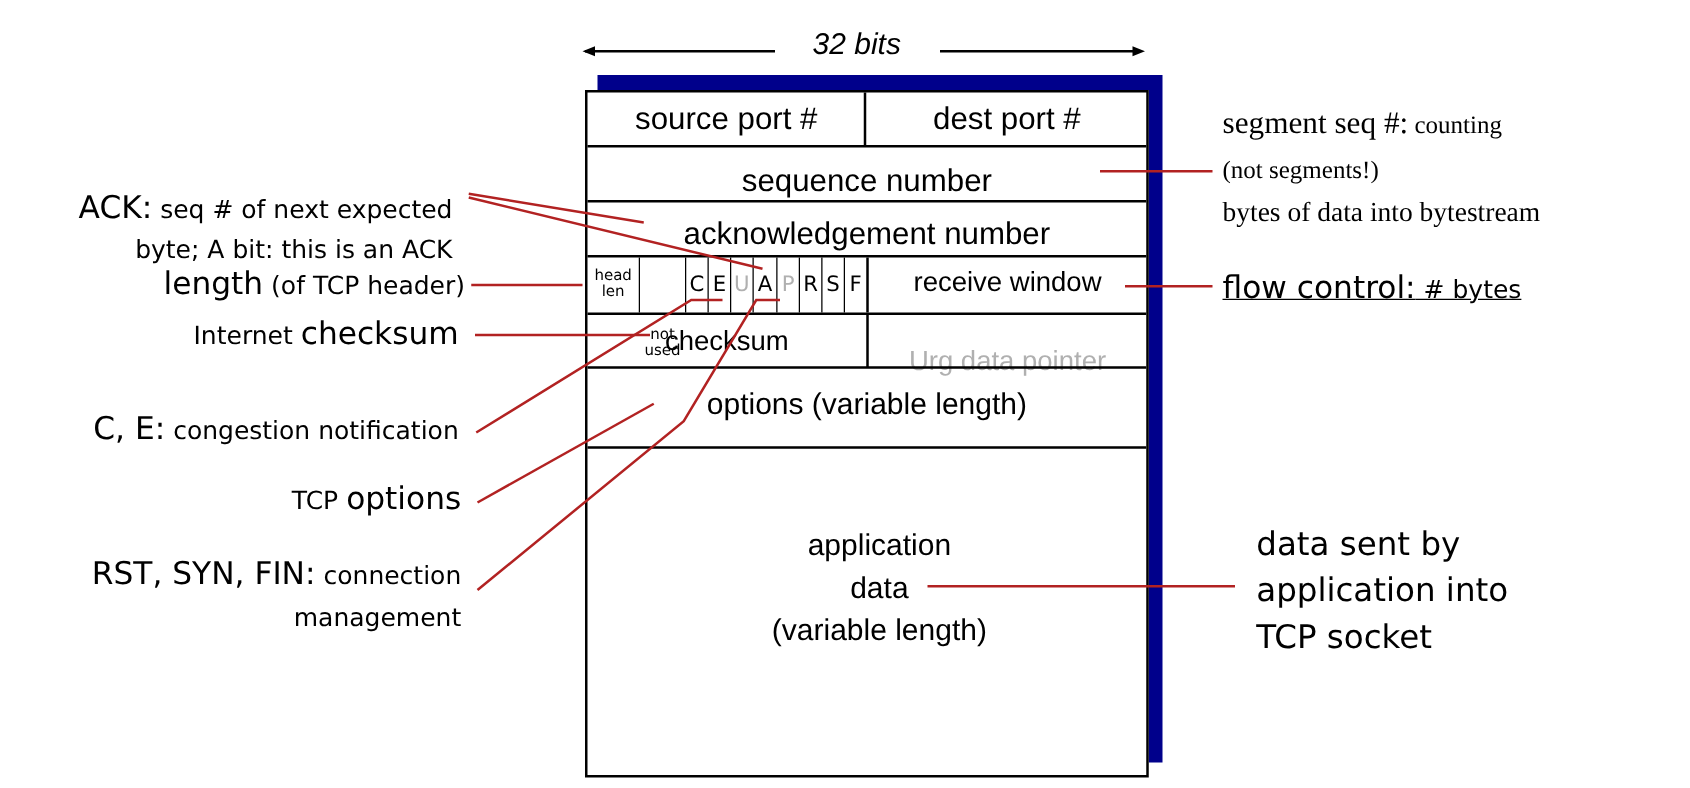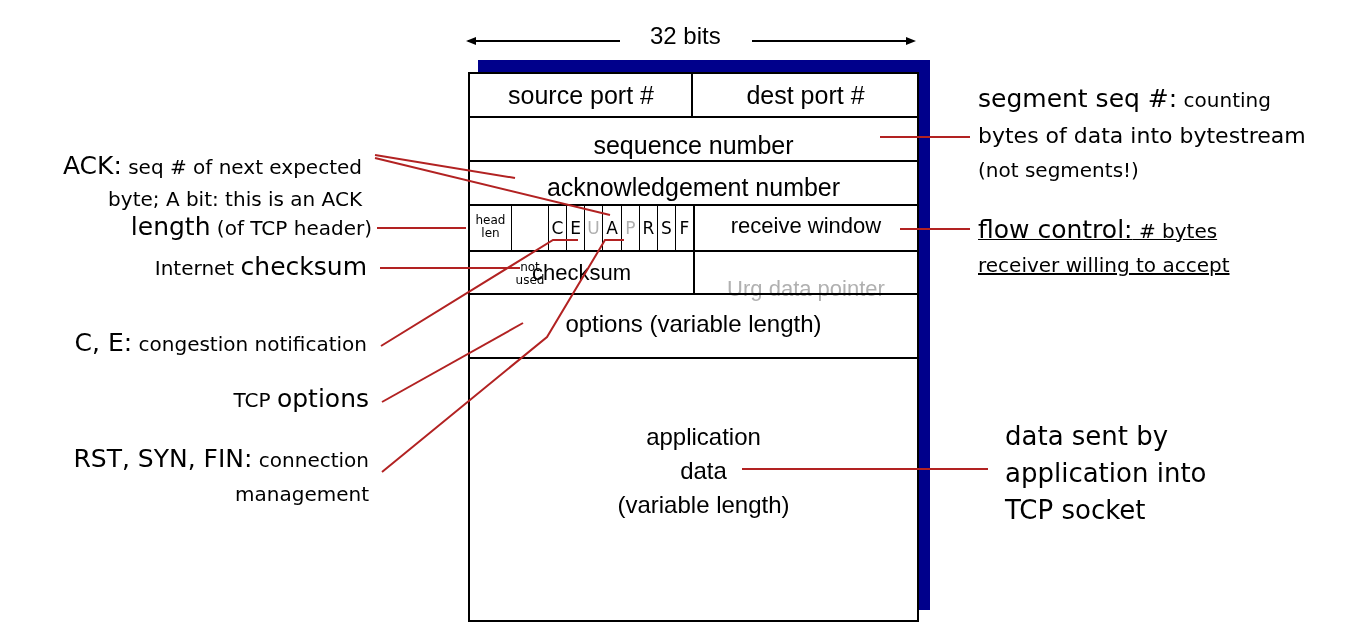--- a/index.html
+++ b/index.html
@@ -22,21 +22,21 @@
 </style>
 </head>
 <body>
 
 <svg class="overlay" width="1352" height="630">
   <line x1="468" y1="41" x2="620" y2="41" stroke="#000" stroke-width="2"></line>
   <polygon points="466,41 476,37 476,45" fill="#000"></polygon>
   <line x1="752" y1="41" x2="912" y2="41" stroke="#000" stroke-width="2"></line>
   <polygon points="916,41 906,37 906,45" fill="#000"></polygon>
 </svg>
-<div class="lbl" style="left:650px;top:22px;font-family:'Liberation Sans',sans-serif;font-size:24px;">32 bits</div>
+<div class="lbl" style="left:650px;top:22px;font-family:'Liberation Sans',sans-serif;font-size:24px;font-style:italic;">32 bits</div>
 
 <div class="shadow"></div>
 <div class="seg">
 
   <div class="cell" style="left:222px;top:0;width:227px;height:43px;">
       <span>dest port #</span>
     </div>
   <div class="cell" style="left:0;top:0;width:222px;height:43px;">
       <span>source port #</span>
     </div>
@@ -144,26 +144,25 @@
   <span class="big">C, E:</span><span class="sm"> congestion notification</span>
 </div>
 <div class="lbl right" style="right:983px;top:384px;">
   <span class="sm">TCP </span><span class="big">options</span>
 </div>
 <div class="lbl right" style="right:983px;top:442px;line-height:33px;">
   <div><span class="big">RST, SYN, FIN:</span><span class="sm"> connection</span></div>
   <div class="sm">management</div>
 </div>
 
-<div class="lbl" style="left:978px;top:82px;line-height:34px;">
+<div class="lbl" style="left:978px;top:82px;line-height:34px;font-family:Liberation Serif, serif;">
   <div><span class="big">segment seq  #:</span><span class="sm"> counting</span></div>
+  <div class="sm">(not segments!)</div>
   <div class="sm" style="font-size:22px;">bytes of data into bytestream</div>
-  <div class="sm">(not segments!)</div>
 </div>
 <div class="lbl" style="left:978px;top:214px;line-height:32px;text-decoration:underline;">
   <div><span class="big">flow control:</span><span class="sm"> # bytes</span></div>
-  <div class="sm">receiver willing to accept</div>
 </div>
 <div class="lbl" style="left:1005px;top:418px;font-size:26px;line-height:37px;">
   <div>data sent by</div>
   <div>application into</div>
   <div>TCP socket</div>
 </div>
 
 </body></html>

